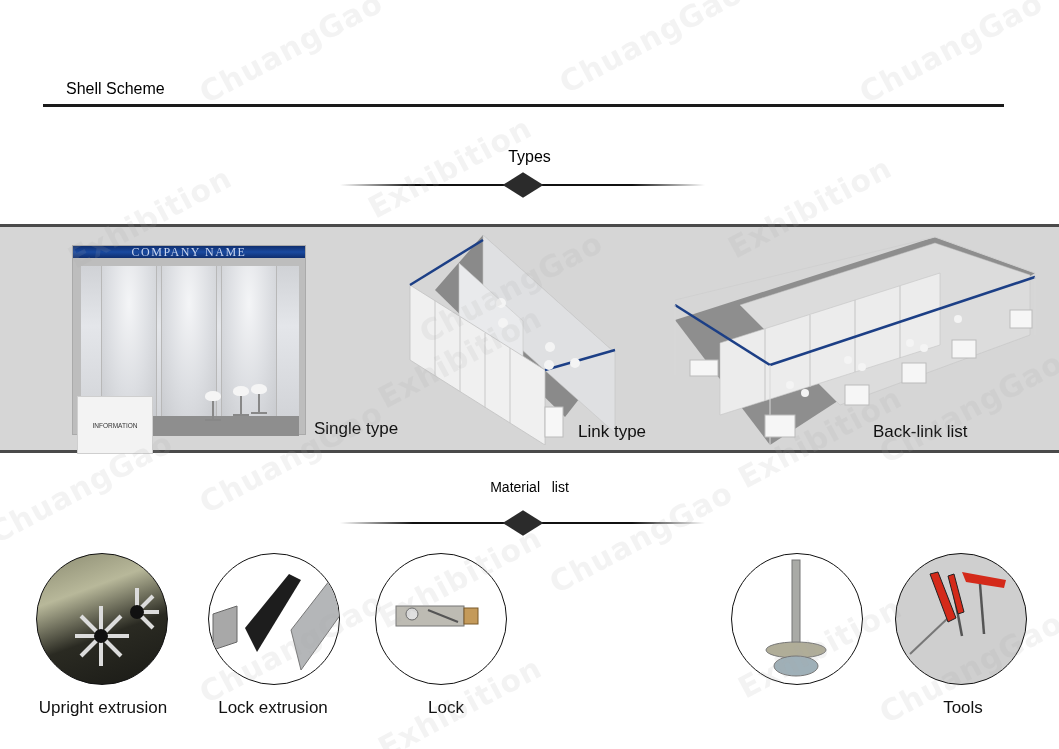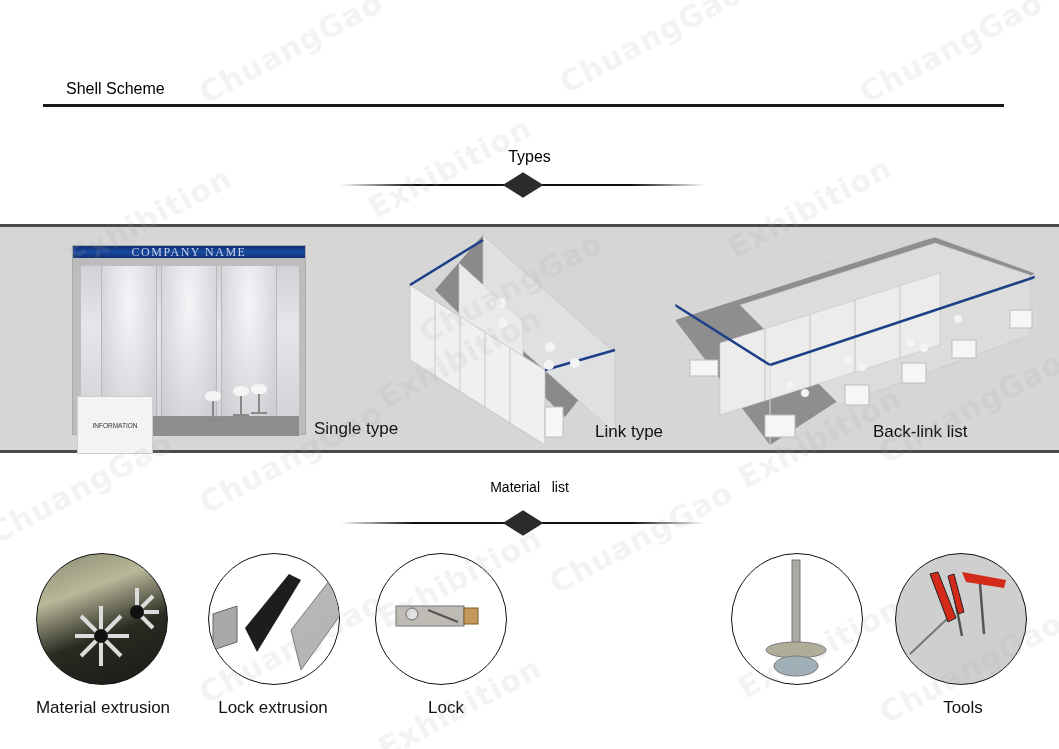--- a/index.html
+++ b/index.html
@@ -133,21 +133,21 @@
 
       <circle cx="96" cy="68" r="5" fill="#f4f4f4"></circle>
       <circle cx="98" cy="88" r="5" fill="#f4f4f4"></circle>
       <circle cx="145" cy="112" r="5" fill="#f4f4f4"></circle>
       <circle cx="144" cy="130" r="5" fill="#f4f4f4"></circle>
       <circle cx="170" cy="128" r="5" fill="#f4f4f4"></circle>
 
       <rect x="140" y="172" width="18" height="30" fill="#f7f7f7" stroke="#bbb"></rect>
     </svg>
   </div>
-  <div class="booth-label" style="left:595px;top:195px;">Link type</div>
+  <div class="booth-label" style="left:578px;top:195px;">Link type</div>
 
   <div class="booth backlink">
     <svg class="iso-svg" width="370" height="210" viewBox="0 0 370 210">
 
       <polygon points="5,85 265,2 365,38 100,210" fill="#8e8e8e"></polygon>
 
       <polygon points="70,70 265,8 360,40 360,100 170,170" fill="#dcdcdc" stroke="#c0c0c0" stroke-width="0.5"></polygon>
 
       <polygon points="50,108 270,38 270,110 50,180" fill="#ececec" stroke="#c4c4c4" stroke-width="0.6"></polygon>
       <line x1="95" y1="94" x2="95" y2="166" stroke="#c4c4c4"></line>
@@ -205,21 +205,21 @@
             <line x1="64" y1="82" x2="44" y2="62"></line>
           <line x1="100" y1="58" x2="100" y2="34"></line>
             <line x1="100" y1="58" x2="122" y2="58"></line>
           <line x1="100" y1="58" x2="116" y2="42"></line>
             <line x1="100" y1="58" x2="116" y2="74"></line>
         </g>
         <circle cx="64" cy="82" r="7" fill="#111"></circle>
         <circle cx="100" cy="58" r="7" fill="#111"></circle>
       </svg>
     </div>
-    <div class="material-label">Material extrusion</div>
+    <div class="material-label">Upright extrusion</div>
   </div>
 
   <div class="material" style="left:188px;">
     <div class="circle" style="left:20px;">
       <svg width="132" height="132" viewBox="0 0 132 132">
         <polygon points="4,60 28,52 28,88 4,96" fill="#a8a8a8" stroke="#666"></polygon>
         <polygon points="36,74 80,20 92,26 48,98" fill="#1d1d1d"></polygon>
         <polygon points="82,76 124,22 132,30 132,60 92,116" fill="#b4b6b8" stroke="#777"></polygon>
       </svg>
     </div>

